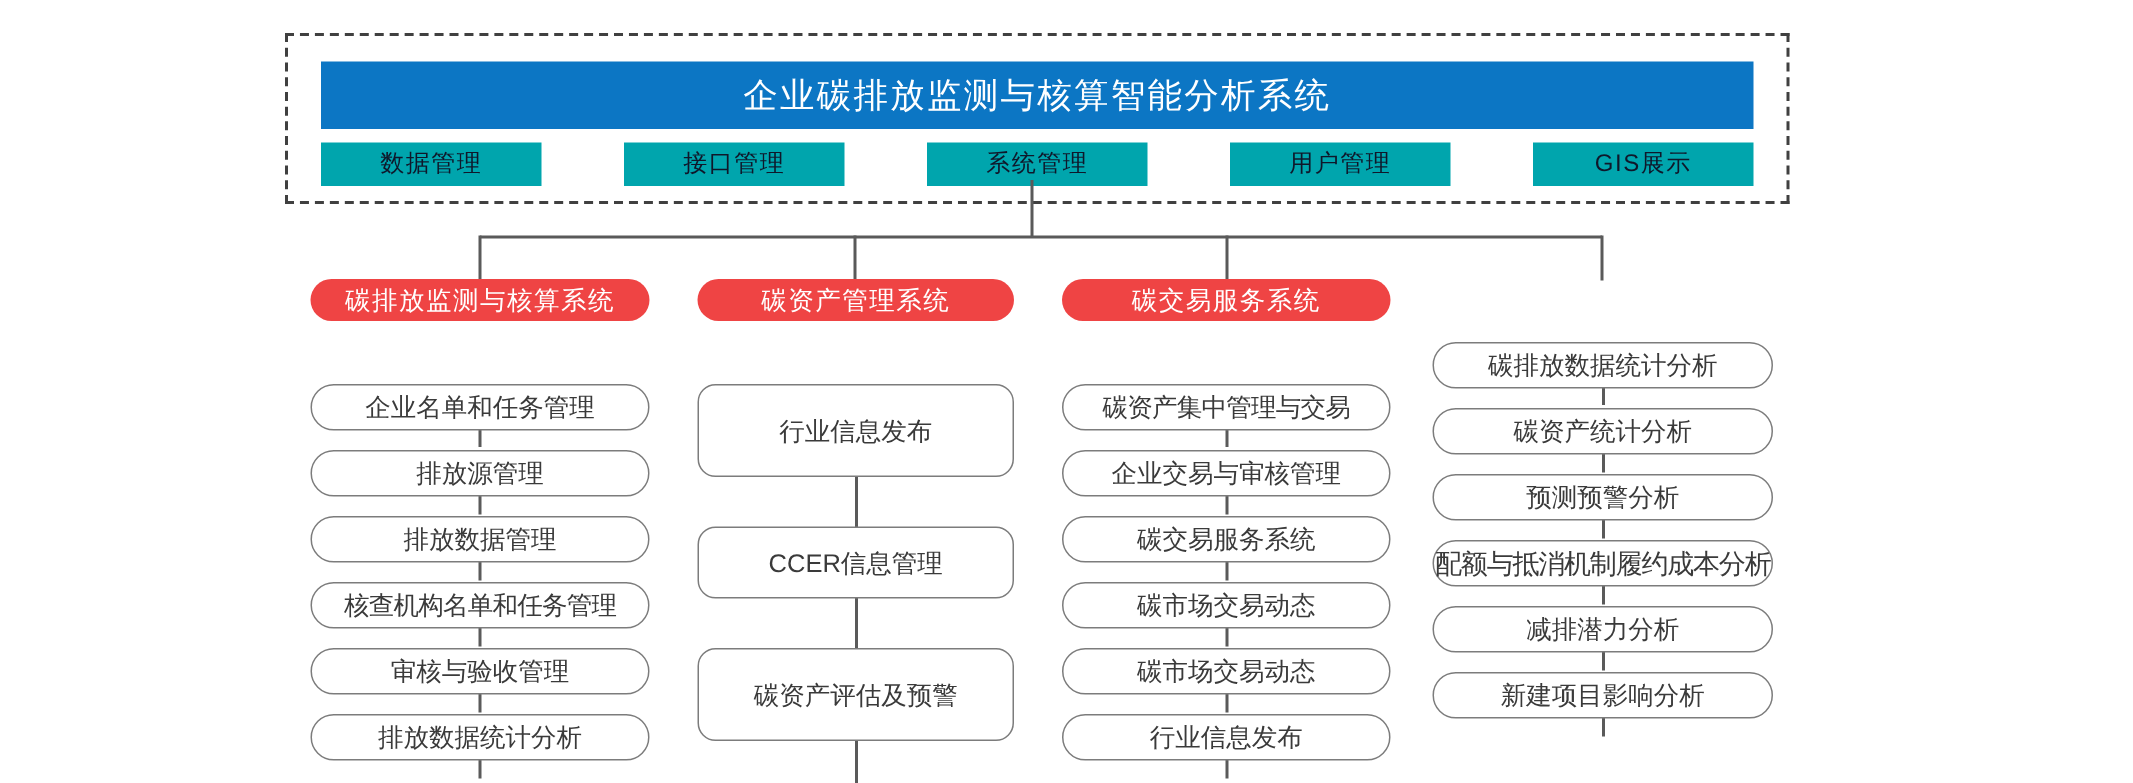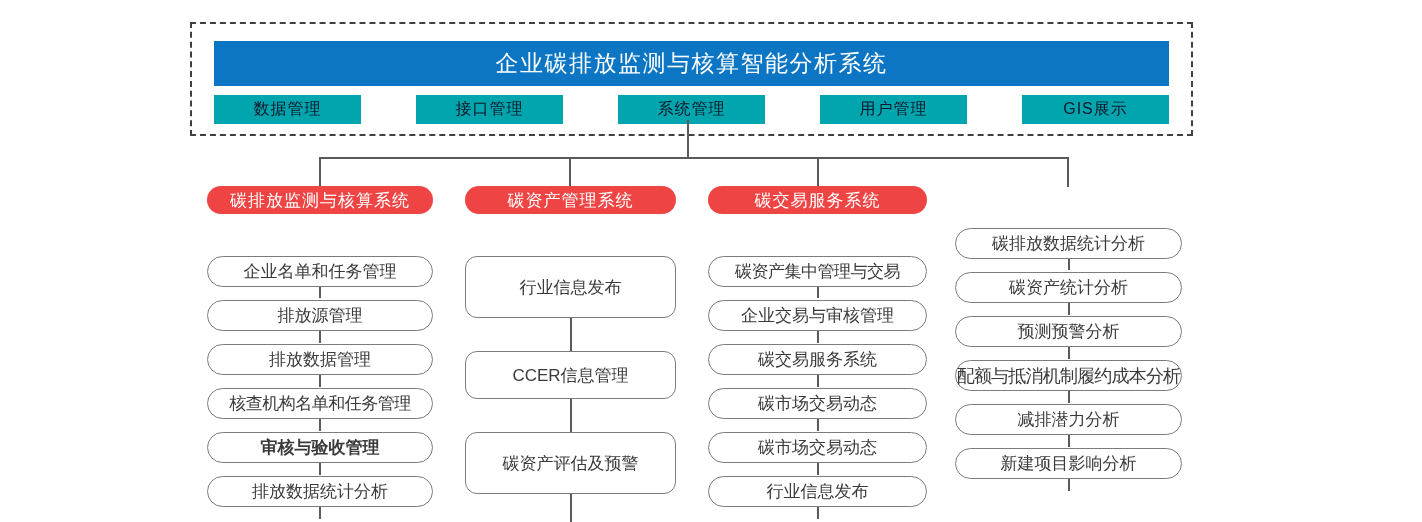--- a/index.html
+++ b/index.html
@@ -128,21 +128,21 @@
     <div class="col-items" style="margin-top:0;">
       <div class="stub" style="top:28px; height:14px;"></div>
       <div class="node" style="margin-top:42px; height:31px;">企业名单和任务管理</div>
       <div class="stub" style="top:73px; height:14px;"></div>
       <div class="node" style="margin-top:13px; height:31px;">排放源管理</div>
       <div class="stub" style="top:117px; height:14px;"></div>
       <div class="node" style="margin-top:13px; height:31px;">排放数据管理</div>
       <div class="stub" style="top:161px; height:14px;"></div>
       <div class="node squeeze" style="margin-top:13px; height:31px;">核查机构名单和任务管理</div>
       <div class="stub" style="top:205px; height:14px;"></div>
-      <div class="node" style="margin-top:13px; height:31px;font-weight:bold;">审核与验收管理</div>
+      <div class="node" style="margin-top:13px; height:31px;">审核与验收管理</div>
       <div class="stub" style="top:249px; height:14px;"></div>
       <div class="node" style="margin-top:13px; height:31px;">排放数据统计分析</div>
     </div>
   </div>
 
   <div class="col col-b" style="left:465px; width:211px;">
     <div class="col-head">碳资产管理系统</div>
     <div class="col-items" style="height:292px;">
       <div class="spine"></div>
       <div class="node" style="margin-top:42px; height:62px;">行业信息发布</div>

